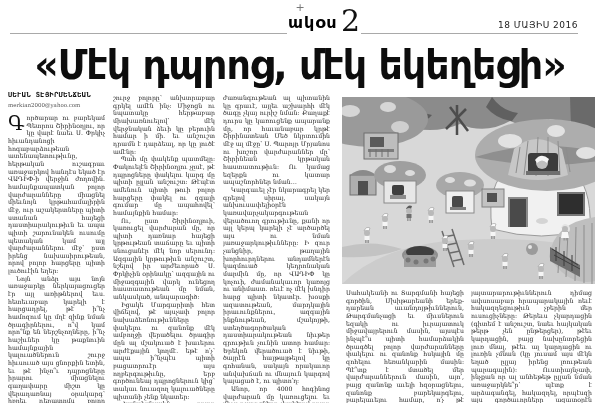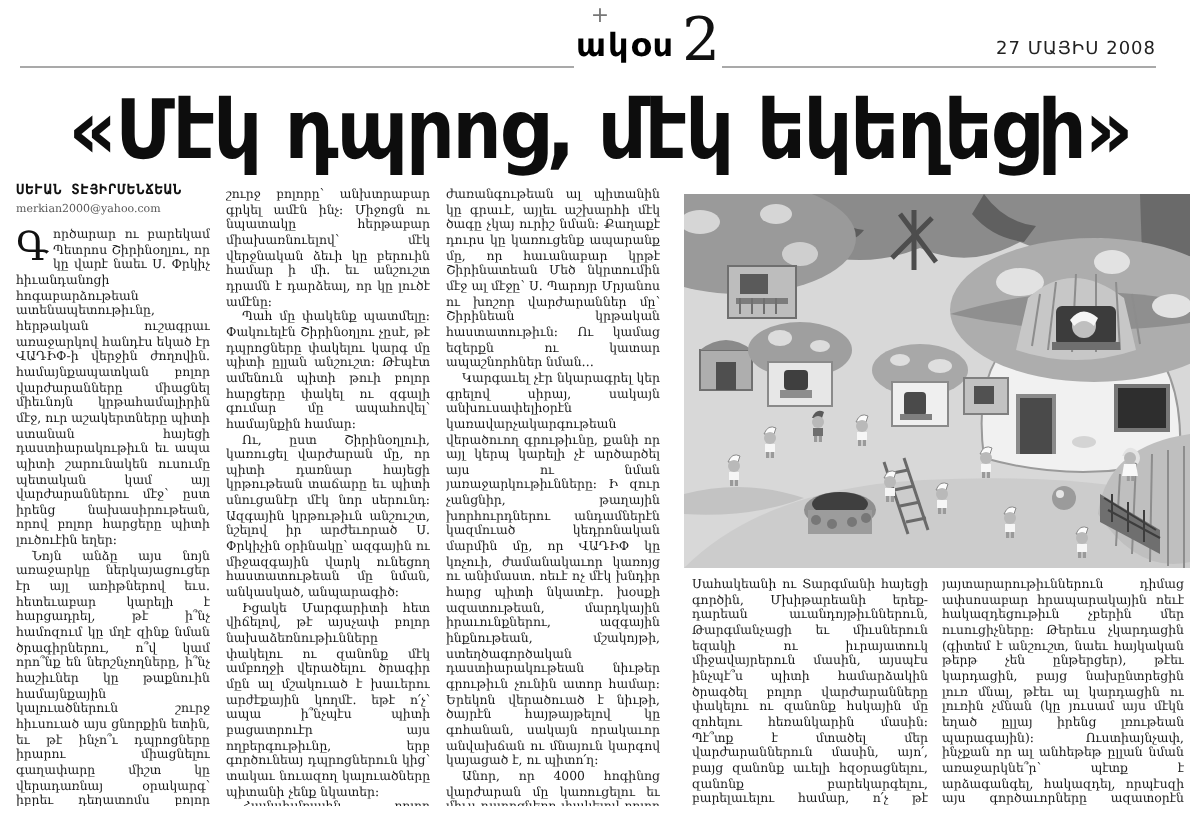--- a/index.html
+++ b/index.html
@@ -47,21 +47,21 @@
 </head>
 <body>
 
 <div id="page">
 
   <div class="abs" id="plus-mark">+</div>
   <div class="abs hrule" id="rule-left"></div>
   <div class="abs hrule" id="rule-right"></div>
   <div class="abs" id="masthead">ակօս</div>
   <div class="abs" id="page-number">2</div>
-  <div class="abs" id="issue-date">27 ՄԱՅԻՍ 2008</div>
+  <div class="abs" id="issue-date">18 ՄԱՅԻՍ 2016</div>
 
   <div class="abs" id="headline">«Մէկ դպրոց, մէկ եկեղեցի»</div>
 
   <div class="abs" id="byline-author">ՍԵՒԱՆ ՏԷՅԻՐՄԵՆՃԵԱՆ</div>
   <div class="abs" id="byline-email">merkian2000@yahoo.com</div>
 
   <div class="abs col" id="col1">
     <p class="dc">Գործարար ու բարեկամ Պետրոս Շիրինօղլու, որ կը վարէ նաեւ Ս. Փրկիչ հիւանդանոցի հոգաբարձութեան ատենապետութիւնը, հերթական ուշագրաւ առաջարկով հանդէս եկած էր ՎԱԴԻՓ-ի վերջին ժողովին. համայնքապատկան բոլոր վարժարանները միացնել միեւնոյն կրթահամալիրին մէջ, ուր աշակերտները պիտի ստանան հայեցի դաստիարակութիւն եւ ապա պիտի շարունակեն ուսումը պետական կամ այլ վարժարաններու մէջ՝ ըստ իրենց նախասիրութեան, որով բոլոր հարցերը պիտի լուծուէին եղեր:</p>
     <p class="ind">Նոյն անձը այս նոյն առաջարկը ներկայացուցեր էր այլ առիթներով եւս. հետեւաբար կարելի է հարցադրել, թէ ի՞նչ համոզում կը մղէ զինք նման ծրագիրներու, ո՞վ կամ որո՞նք են ներշնչողները, ի՞նչ հաշիւներ կը թաքնուին համայնքային կալուածներուն շուրջ հիւսուած այս ցնորքին ետին, եւ թէ ինչո՞ւ դպրոցները իրարու միացնելու գաղափարը միշտ կը վերադառնայ օրակարգ՝ իբրեւ դեղատոմս բոլոր ցաւերուն:</p>
 

